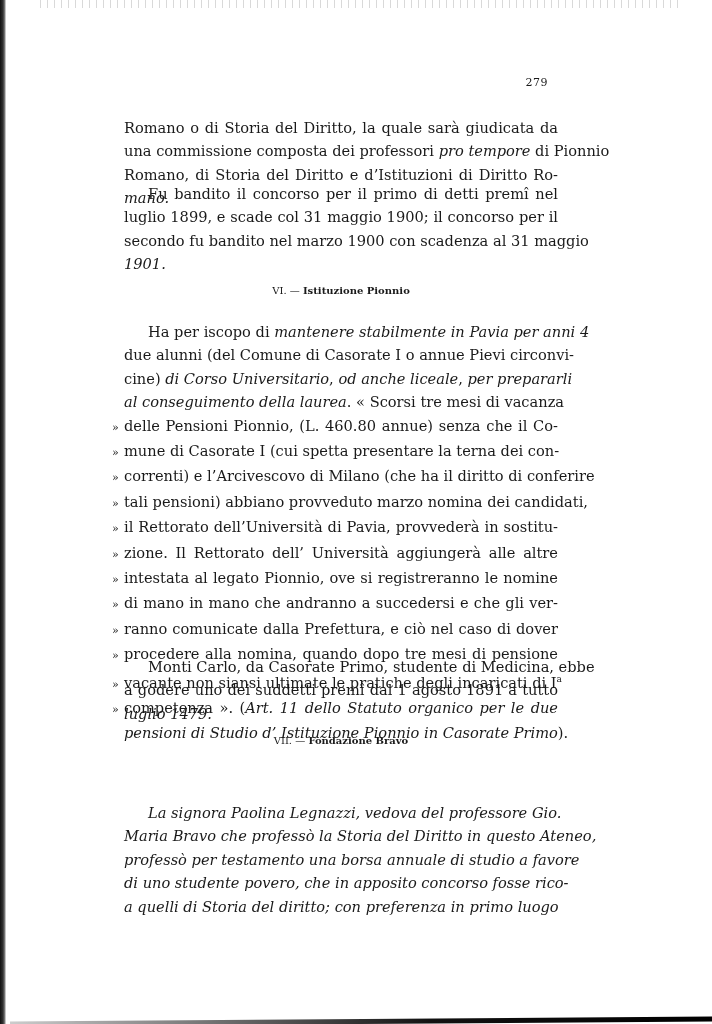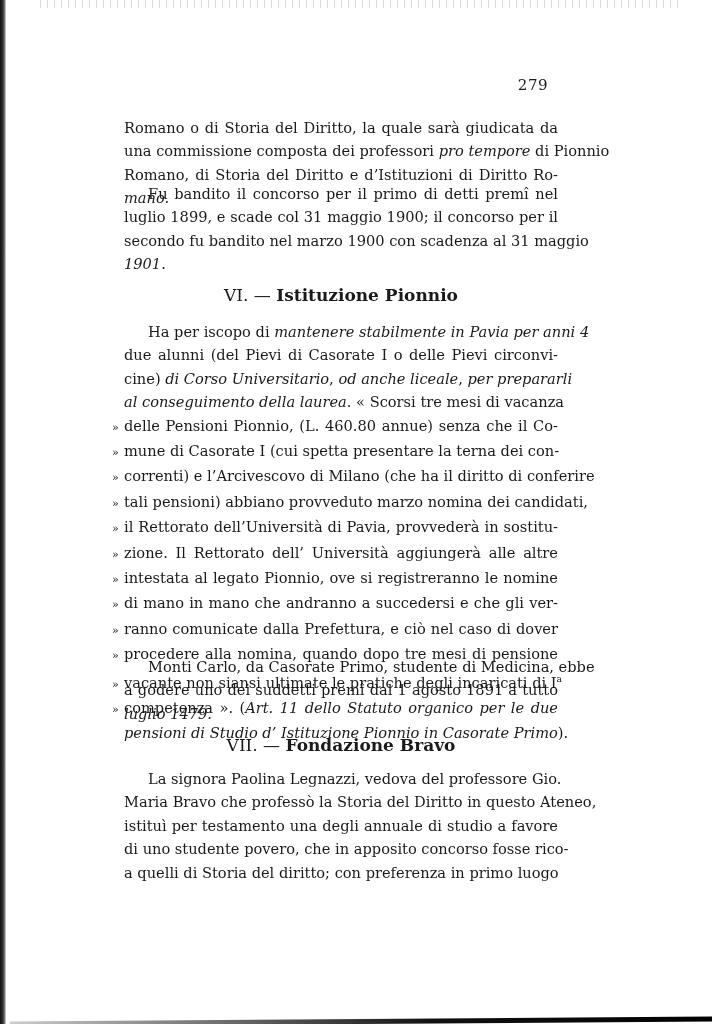--- a/index.html
+++ b/index.html
@@ -18,33 +18,33 @@
     background: repeating-linear-gradient(90deg, rgba(0,0,0,0.25) 0 1px, transparent 1px 7px);
     opacity: 0.6;
   }
   .scan-bottom {
     position: absolute; left: 10px; bottom: 0; width: 702px; height: 5px;
     background: linear-gradient(to right, rgba(0,0,0,0.2), #111 60%, #000);
     transform: skewY(-0.4deg);
   }
   .page-num {
     position: absolute; top: 76px; right: 164px;
-    font-size: 15px; letter-spacing: 0.5px;
+    font-size: 11px; letter-spacing: 0.5px;
   }
   .text-block {
     position: absolute; left: 124px; width: 434px;
     font-size: 14.6px; line-height: 23.4px;
     text-align: justify;
   }
   .line { display: block; white-space: nowrap; text-align-last: justify; text-align: justify; }
   .line.last { text-align-last: left; font-style: italic; }
   .indent { padding-left: 24px; }
   .heading {
     position: absolute; left: 124px; width: 434px; text-align: center;
-    font-size: 17px;
+    font-size: 10px;
   }
   .heading b { font-weight: bold; }
   .guil { display: inline-block; width: 12px; margin-left: -12px; font-size: 11px; }
   i { font-style: italic; }
   sup { font-size: 9px; }
 </style>
 </head>
 <body>
 
 <div class="scan-left"></div>
@@ -67,21 +67,21 @@
   <span class="line last">1901.</span>
 </div>
 
 <div class="heading" style="top:285px;">
   <span>VI. —</span>
   <b>Istituzione Pionnio</b>
 </div>
 
 <div class="text-block" style="top:320px;">
   <span class="line indent"><span>Ha per iscopo di </span><i>mantenere stabilmente in Pavia per anni 4</i></span>
-  <span class="line">due alunni (del Pievi di Casorate I o delle Pievi circonvi-</span>
+  <span class="line">due alunni (del Comune di Casorate I o annue Pievi circonvi-</span>
   <span class="line"><span>cine) </span><i>di Corso Universitario</i><span>, </span><i>od anche liceale</i><span>, </span><i>per prepararli</i></span>
   <span class="line"><i>al conseguimento della laurea</i><span>. « Scorsi tre mesi di vacanza</span></span>
   <span class="line"><span class="guil">»</span><span>delle Pensioni Pionnio, (L. 460.80 annue) senza che il Co-</span></span>
   <span class="line"><span class="guil">»</span><span>mune di Casorate I (cui spetta presentare la terna dei con-</span></span>
   <span class="line"><span class="guil">»</span><span>correnti) e l’Arcivescovo di Milano (che ha il diritto di conferire</span></span>
   <span class="line"><span class="guil">»</span><span>tali pensioni) abbiano provveduto marzo nomina dei candidati,</span></span>
   <span class="line"><span class="guil">»</span><span>il Rettorato dell’Università di Pavia, provvederà in sostitu-</span></span>
   <span class="line"><span class="guil">»</span><span>zione. Il Rettorato dell’ Università aggiungerà alle altre</span></span>
   <span class="line"><span class="guil">»</span><span>intestata al legato Pionnio, ove si registreranno le nomine</span></span>
   <span class="line"><span class="guil">»</span><span>di mano in mano che andranno a succedersi e che gli ver-</span></span>
@@ -96,19 +96,19 @@
   <span class="line indent">Monti Carlo, da Casorate Primo, studente di Medicina, ebbe</span>
   <span class="line">a godere uno dei suddetti premî dal 1 agosto 1891 a tutto</span>
   <span class="line last">luglio 1479.</span>
 </div>
 
 <div class="heading" style="top:735px;">
   <span>VII. —</span>
   <b>Fondazione Bravo</b>
 </div>
 
-<div class="text-block" style="top:767px;">
+<div class="text-block" style="top:801px;font-style:italic;">
   <span class="line indent">La signora Paolina Legnazzi, vedova del professore Gio.</span>
   <span class="line">Maria Bravo che professò la Storia del Diritto in questo Ateneo,</span>
-  <span class="line">istituì per testamento una degli annuale di studio a favore</span>
+  <span class="line">professò per testamento una borsa annuale di studio a favore</span>
   <span class="line">di uno studente povero, che in apposito concorso fosse rico-</span>
   <span class="line">a quelli di Storia del diritto; con preferenza in primo luogo</span>
 </div>
 
 </body></html>

